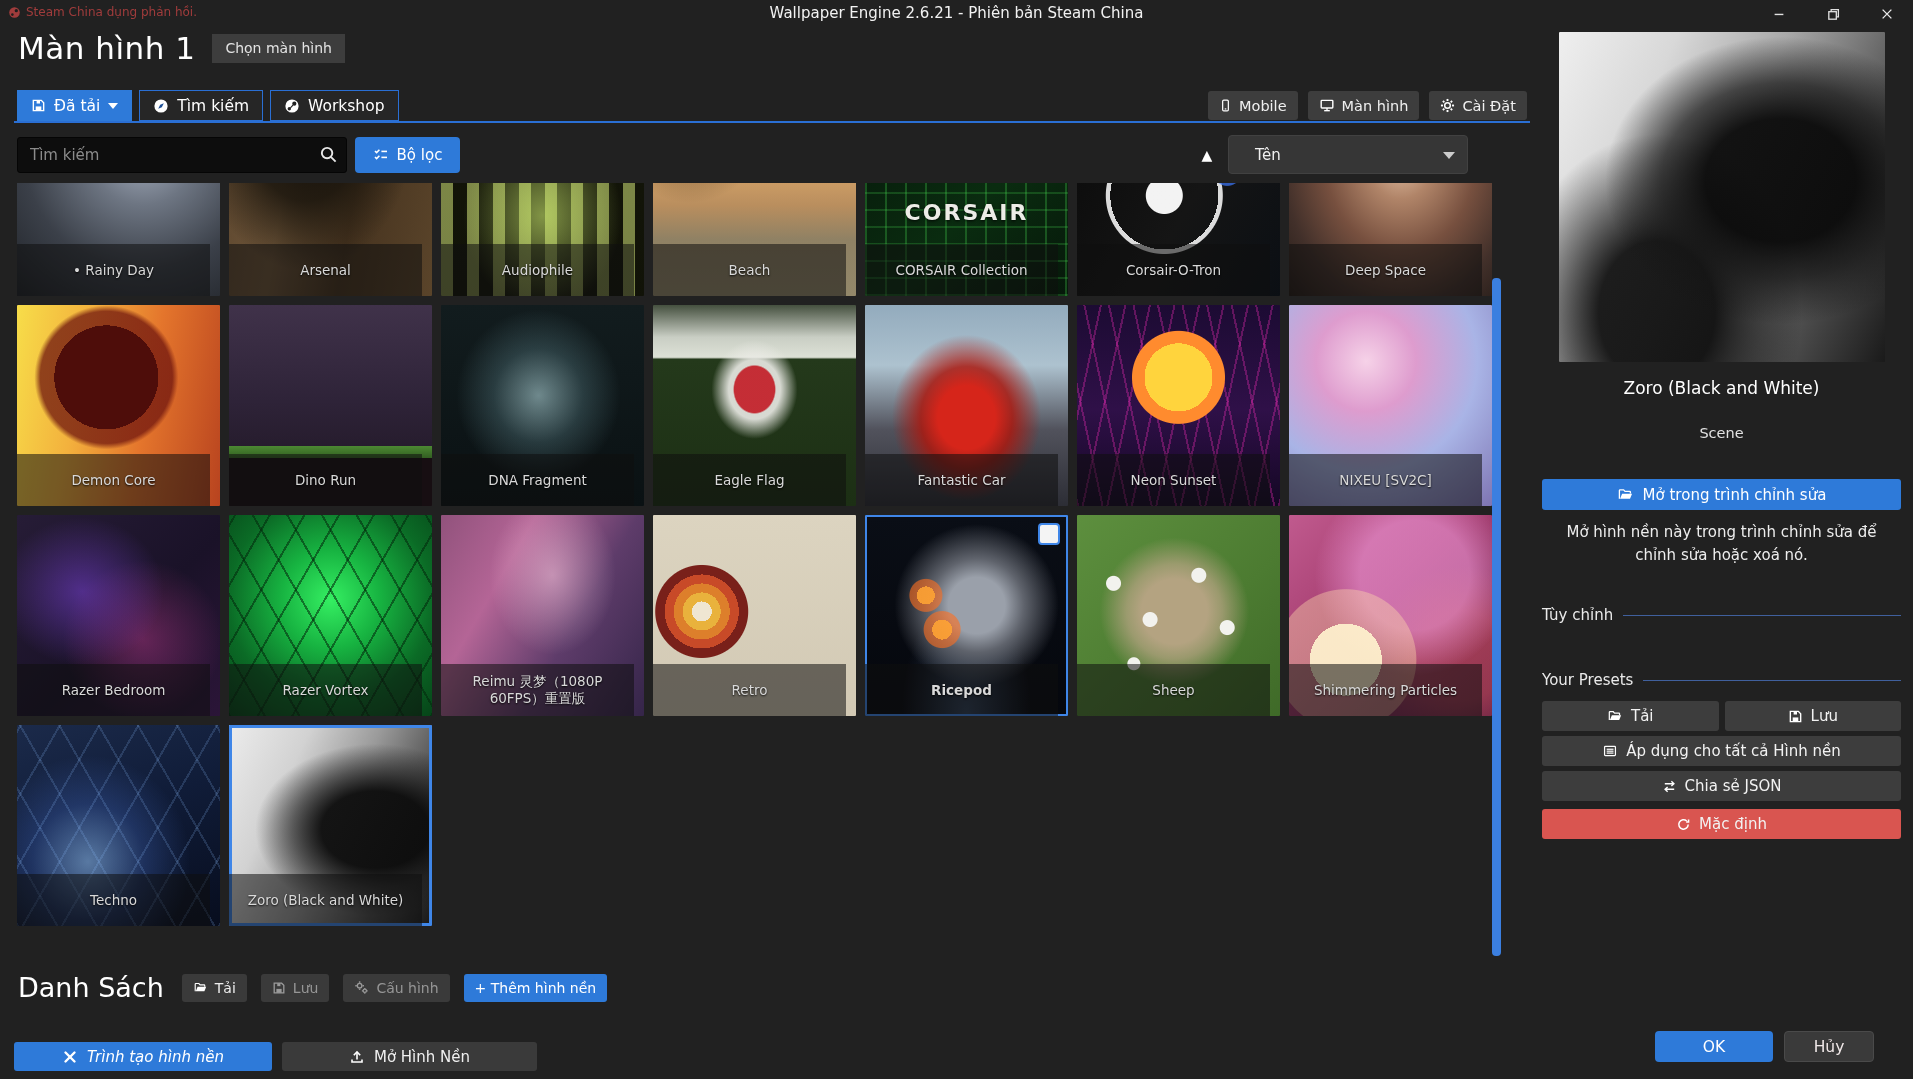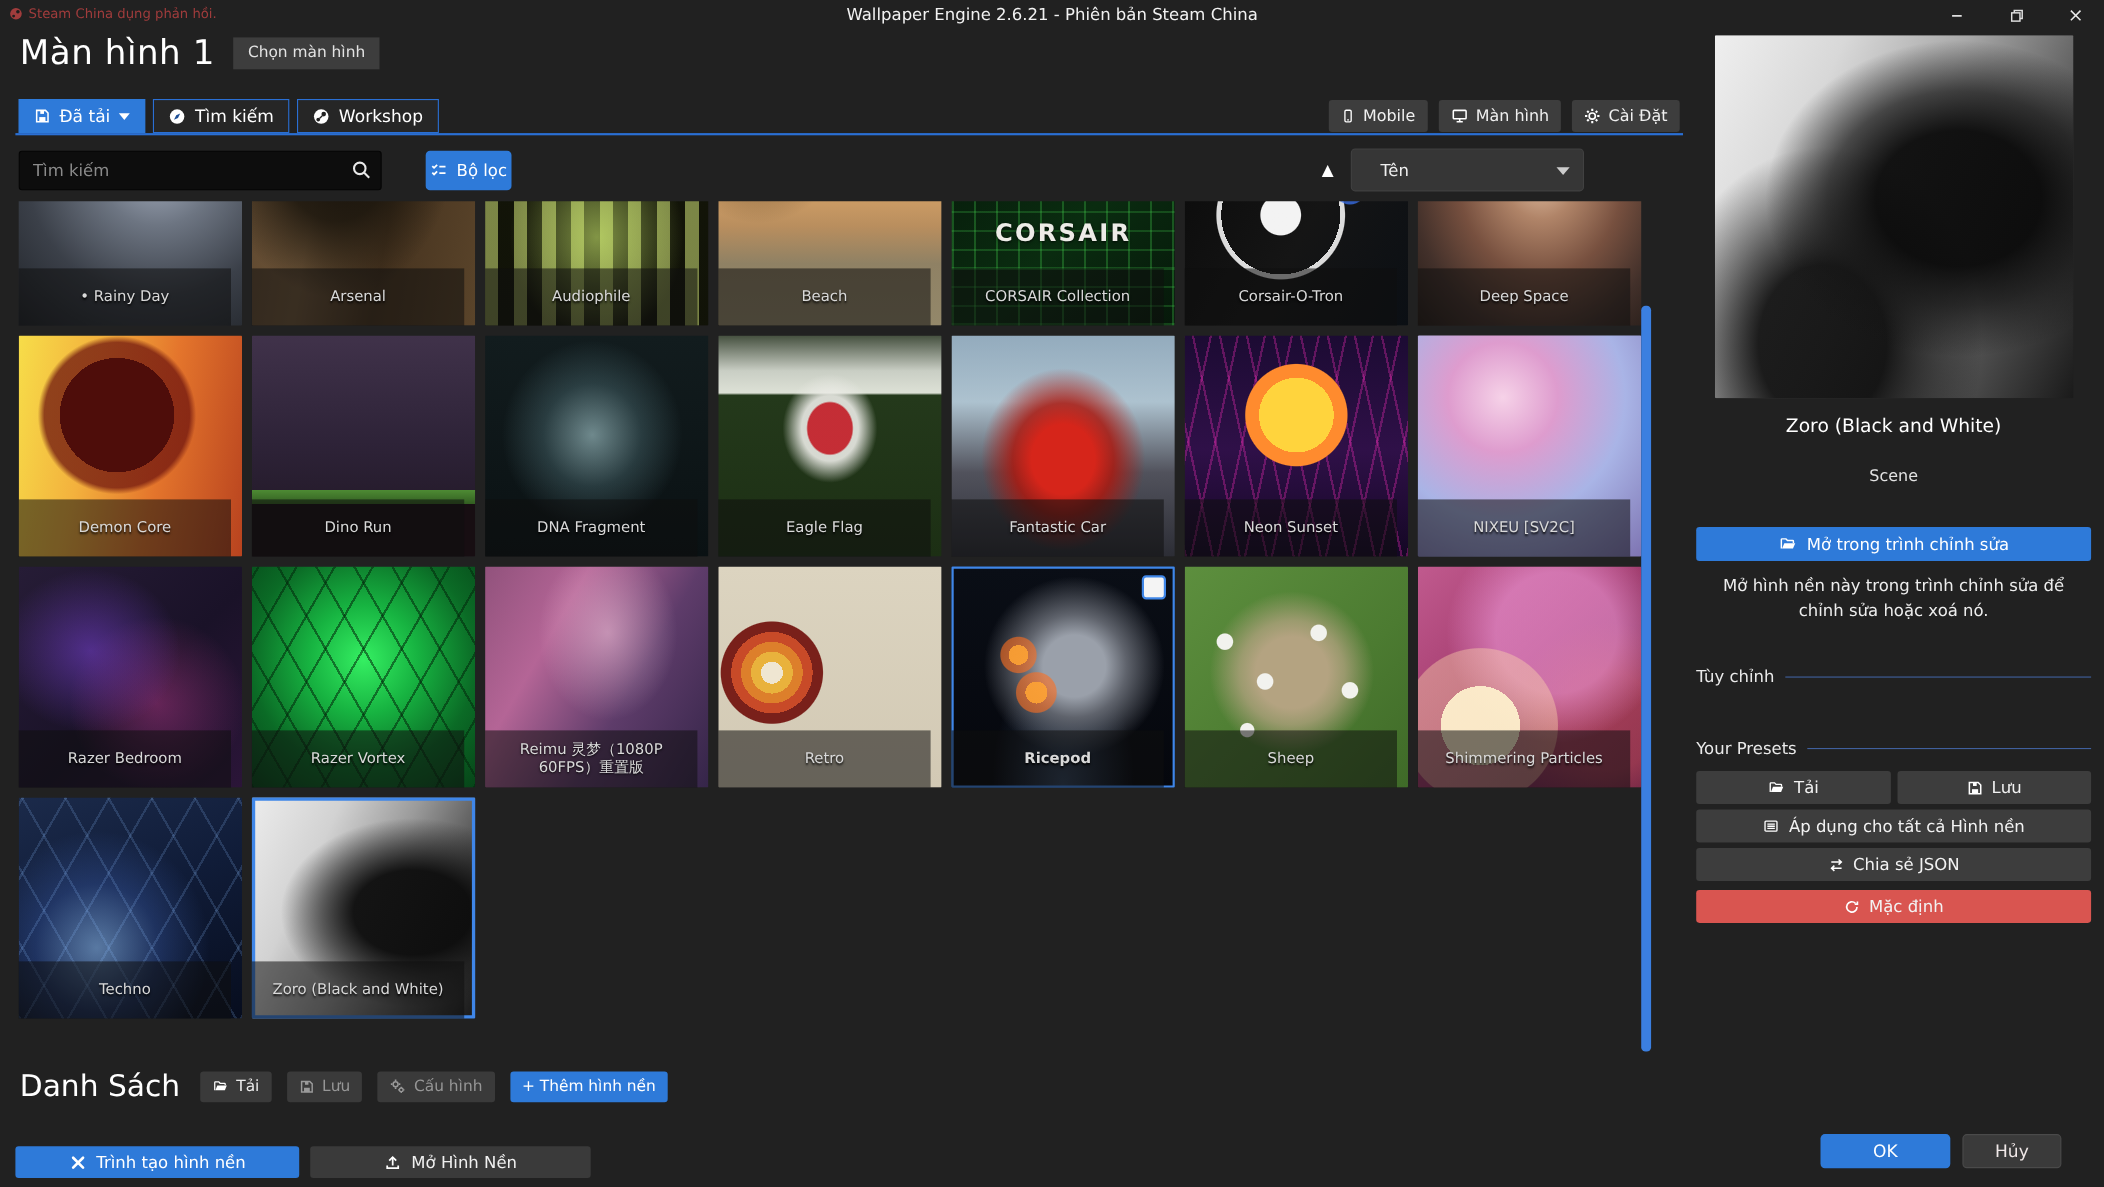--- a/index.html
+++ b/index.html
@@ -42,26 +42,26 @@
     display:flex; align-items:center; gap:7px; font-size:14.5px; color:#f0f0f0; }
 
   
   .filter-row { position:absolute; left:0; top:135px; width:1530px; height:42px; }
   .search-wrap { position:absolute; left:17px; top:2px; width:330px; height:36px; }
   .search-wrap input { width:100%; height:100%; background:#0d0d0d; border:1px solid #050505;
     border-radius:3px; color:#dddddd; font-size:15px; padding:0 36px 0 12px; outline:none;
     font-family:inherit; }
   .search-wrap input::placeholder { color:#8b8b8b; }
   .search-icon { position:absolute; right:9px; top:8px; }
-  .filter-btn { position:absolute; left:355px; top:2px; width:78px; height:36px; background:var(--accent);
+  .filter-btn { position:absolute; left:355px; top:2px; width:105px; height:36px; background:var(--accent);
     border-radius:4px; display:flex; align-items:center; justify-content:center; gap:8px;
-    font-size:15px; color:#ffffff;margin-left:32px; }
+    font-size:15px; color:#ffffff; }
   .sort-dir { position:absolute; left:1194px; top:7px; width:26px; height:26px; color:#ffffff;
     font-size:14px; display:flex; align-items:center; justify-content:center; }
-  .sort-dropdown { position:absolute; left:1228px; top:0; width:212px; height:39px; background:#363636;
+  .sort-dropdown { position:absolute; left:1228px; top:0; width:240px; height:39px; background:#363636;
     border:1px solid #414141; border-radius:4px; display:flex; align-items:center; font-size:15px;
     color:#f0f0f0; padding-left:26px; }
   .sort-caret { position:absolute; right:12px; top:16px; width:0; height:0;
     border-left:6px solid transparent; border-right:6px solid transparent; border-top:7px solid #cccccc; }
 
   
   .grid-viewport { position:absolute; left:0; top:183px; width:1512px; height:782px; overflow:hidden; }
   .grid { margin:-88px 0 0 17px; display:grid; grid-template-columns:repeat(7,203px); gap:9px; width:1475px; }
   .tile { position:relative; width:203px; height:201px; background:#333; border-radius:1px; cursor:pointer; }
   .tile.selected { outline:3px solid #3f86e8; outline-offset:-3px; }
@@ -101,21 +101,21 @@
   .playlist-title { font-size:27px; font-weight:400; color:#ffffff; margin-right:4px; }
   .pl-btn { height:28px; padding:0 11px; background:#3a3a3a; border-radius:3px; display:flex;
     align-items:center; gap:7px; font-size:14px; color:#ededed; }
   .pl-btn.dim { color:#969696; }
   .pl-btn.blue { background:var(--accent); color:#ffffff; }
 
   
   .footer-left { position:absolute; left:14px; top:1042px; display:flex; gap:10px; }
   .big-btn { width:258px; height:29px; border-radius:3px; display:flex; align-items:center;
     justify-content:center; gap:9px; font-size:15px; color:#ffffff; }
-  .big-btn.blue { background:var(--accent); }
+  .big-btn.blue { background:var(--accent);font-style:italic; }
   .big-btn.dark { background:#3a3a3a; width:255px; color:#f0f0f0; }
   .footer-right { position:absolute; left:1655px; top:1031px; display:flex; gap:11px; }
   .ok-btn { width:118px; height:31px; background:var(--accent); border-radius:4px; display:flex;
     align-items:center; justify-content:center; font-size:15.5px; color:#ffffff; }
   .cancel-btn { width:90px; height:31px; background:#3a3a3a; border:1px solid #4a4a4a; border-radius:4px;
     display:flex; align-items:center; justify-content:center; font-size:15.5px; color:#f0e8e8; }
 </style>
 </head>
 <body>
 

